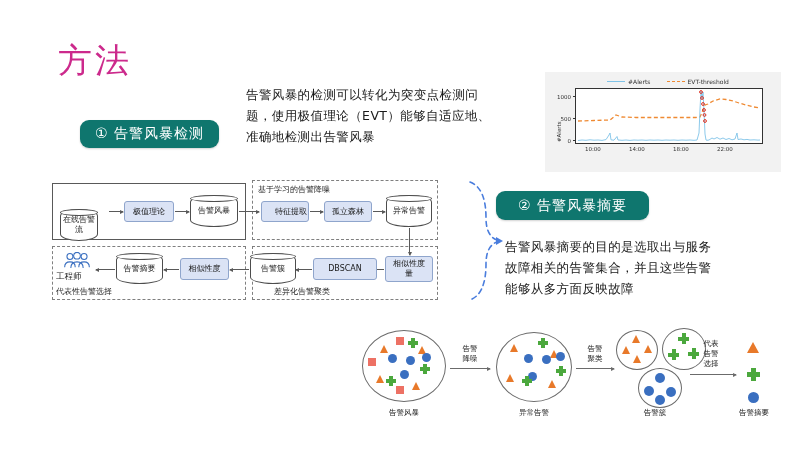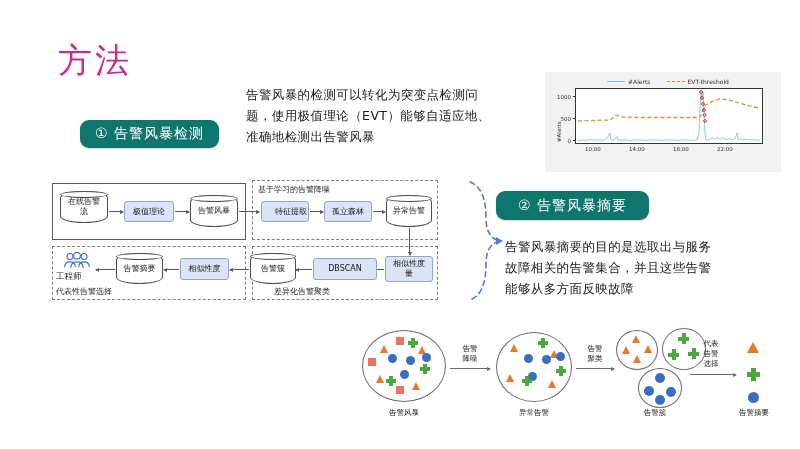--- a/index.html
+++ b/index.html
@@ -209,21 +209,21 @@
 
     <div class="region dashed" style="left:200px;top:0px;width:186px;height:60px;"></div>
     <div class="region-title" style="left:206px;top:4px;">基于学习的告警降噪</div>
 
     <div class="region dashed" style="left:0px;top:66px;width:194px;height:54px;"></div>
     <div class="region-title" style="left:4px;top:106px;">代表性告警选择</div>
 
     <div class="region dashed" style="left:200px;top:66px;width:186px;height:54px;"></div>
     <div class="region-title" style="left:222px;top:106px;">差异化告警聚类</div>
 
-    <div class="cyl" style="left:8px;top:11px;width:48px;height:32px;">
+    <div class="cyl" style="left:8px;top:29px;width:38px;height:32px;">
       <span style="white-space:pre-line;position:relative;z-index:1;">在线告警
 流</span>
     </div>
     <div class="arrow" style="left:57px;top:31px;width:14px;"></div>
 
     <div class="node" style="left:72px;top:21px;width:50px;height:21px;">
       <span>极值理论</span>
     </div>
     <div class="arrow" style="left:123px;top:31px;width:14px;"></div>
 

